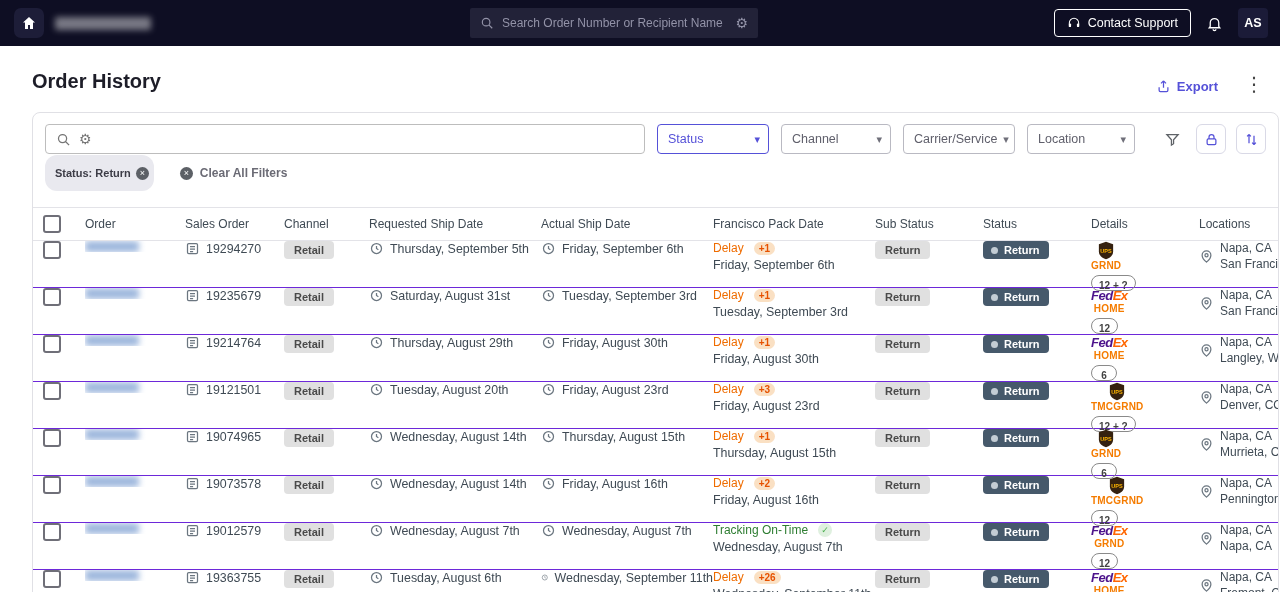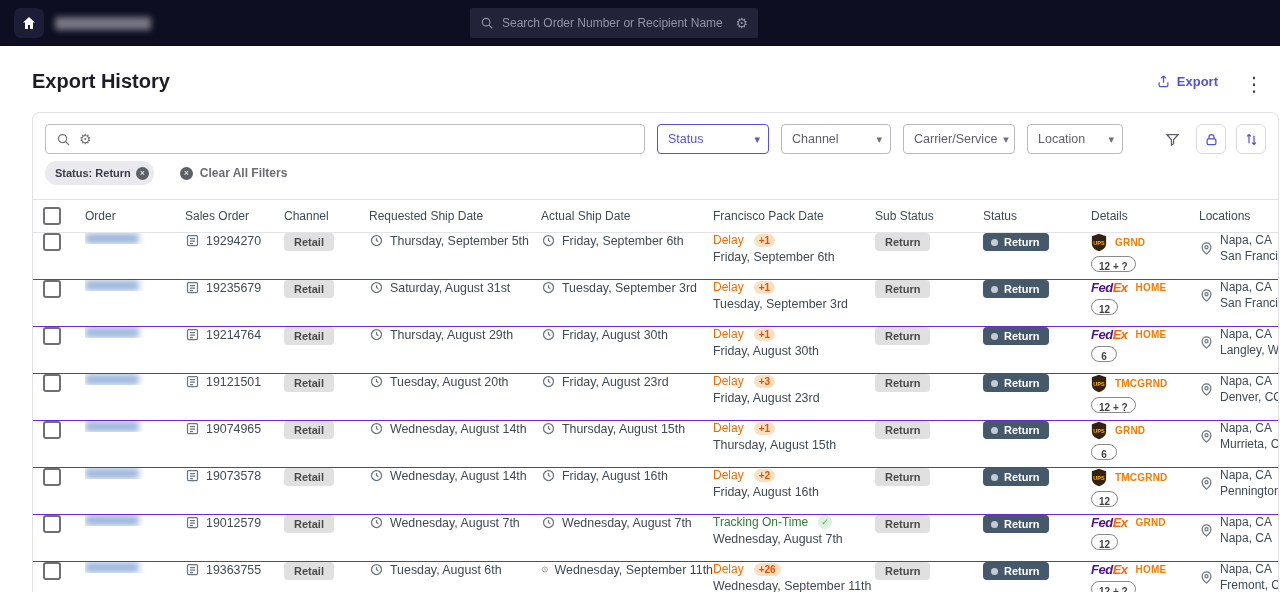--- a/index.html
+++ b/index.html
@@ -13,51 +13,51 @@
   .global-search { position: absolute; left: 470px; top: 8px; width: 288px; height: 30px; background: #222238; border-radius: 2px; display: flex; align-items: center; padding: 0 10px; gap: 8px; }
   .global-search input { flex: 1; background: transparent; border: 0; outline: 0; color: #cfcfdd; font-size: 12px; font-family: inherit; }
   .global-search input::placeholder { color: #9393a8; }
   .gear-glyph { color: #9393a8; font-size: 14px; line-height: 1; cursor: pointer; }
   .topbar-right { position: absolute; right: 12px; top: 8px; display: flex; align-items: center; gap: 15px; height: 30px; }
   .contact-btn { height: 28px; border: 1px solid #ffffff; border-radius: 4px; background: transparent; color: #fff; font-size: 12.5px; display: flex; align-items: center; gap: 7px; padding: 0 12px; cursor: pointer; font-family: inherit; }
   .avatar { width: 30px; height: 30px; border-radius: 4px; background: #1b1b38; color: #fff; font-size: 12.5px; font-weight: bold; display: flex; align-items: center; justify-content: center; cursor: pointer; }
 
   
   .page-title { position: absolute; left: 32px; top: 70px; font-size: 20px; font-weight: bold; color: #1d1d28; }
-  .page-actions { position: absolute; right: 16px; top: 74px; display: flex; align-items: flex-start; gap: 26px; }
+  .page-actions { position: absolute; right: 16px; top: 74px; display: flex; align-items: flex-end; gap: 26px; }
   .export-link { display: flex; align-items: center; gap: 6px; color: #5551d8; font-size: 13px; font-weight: 600; cursor: pointer; }
   .kebab { font-size: 20px; color: #444; cursor: pointer; line-height: 1; }
 
   
   .card { position: absolute; left: 32px; top: 112px; width: 1247px; height: 520px; border: 1px solid #e0e0e5; border-radius: 8px; background: #fff; overflow: hidden; }
 
   .filter-row { display: flex; align-items: center; padding: 11px 12px 0 12px; gap: 12px; }
   .search-filter { width: 600px; height: 30px; border: 1px solid #bdbdbd; border-radius: 4px; display: flex; align-items: center; padding: 0 10px; gap: 8px; }
   .search-filter input { flex: 1; border: 0; outline: 0; font-size: 12.5px; color: #333; font-family: inherit; }
   .search-filter input::placeholder { color: #8a8a8a; }
   .search-filter .gear-glyph { color: #757575; }
   .dd { height: 30px; border: 1px solid #b9b9c2; border-radius: 4px; display: flex; align-items: center; justify-content: space-between; padding: 0 8px 0 10px; cursor: pointer; background: #fff; }
   .dd span.lbl { font-size: 12.5px; color: #5f5f6b; }
   .dd span.caret { font-size: 11px; color: #6f6f7a; margin-left: 6px; }
   .dd.active { border: 1.5px solid #5551d8; }
   .dd.active span.lbl, .dd.active span.caret { color: #5551d8; }
-  .dd-status { width: 112px; } .dd-channel { width: 110px; } .dd-carrier { width: 112px; } .dd-location { width: 96px; }
+  .dd-status { width: 112px; } .dd-channel { width: 110px; } .dd-carrier { width: 112px; } .dd-location { width: 108px; }
   .icon-btn-group { margin-left: auto; display: flex; align-items: center; gap: 10px; }
   .funnel-btn { width: 28px; height: 28px; display: flex; align-items: center; justify-content: center; cursor: pointer; }
   .sq-btn { width: 30px; height: 30px; border: 1px solid #d9d9e6; border-radius: 6px; background: #fff; display: flex; align-items: center; justify-content: center; cursor: pointer; }
 
   .chips-row { display: flex; align-items: center; gap: 26px; padding: 9px 12px 0 12px; height: 29px; }
-  .chip { background: #e9e9ef; border-radius: 12px; height: 24px; display: flex; align-items: center; gap: 5px; padding: 0 5px 0 10px; cursor: pointer; }
+  .chip { background: #e9e9ef; border-radius: 12px; height: 36px; display: flex; align-items: center; gap: 5px; padding: 0 5px 0 10px; cursor: pointer; }
   .chip .txt { font-size: 11px; font-weight: 600; color: #3c3c46; }
   .x-circle { width: 13px; height: 13px; border-radius: 50%; background: #5c6066; color: #fff; font-size: 9px; display: flex; align-items: center; justify-content: center; line-height: 1; }
   .clear-all { display: flex; align-items: center; gap: 7px; cursor: pointer; }
   .clear-all .txt { font-size: 12px; font-weight: 600; color: #6b6b75; }
 
   
-  .thead { display: flex; align-items: center; height: 34px; margin-top: 16px; border-top: 1px solid #e3e3e8; border-bottom: 1px solid #e3e3e8; }
+  .thead { display: flex; align-items: center; height: 34px; margin-top: 24px; border-top: 1px solid #e3e3e8; border-bottom: 1px solid #e3e3e8; }
   .thead .cell { font-size: 12px; font-weight: 500; color: #3f4a54; }
   .trow { display: flex; align-items: flex-start; height: 47px; border-bottom: 1px solid #6d28d9; background: #fff; }
   .cell { flex-shrink: 0; display: flex; align-items: center; overflow: hidden; white-space: nowrap; }
   .c-check { width: 52px; padding-left: 10px; }
   .c-order { width: 100px; }
   .c-sales { width: 99px; gap: 6px; }
   .c-channel { width: 85px; }
   .c-req { width: 172px; gap: 6px; }
   .c-act { width: 172px; gap: 6px; }
   .c-pack { width: 162px; flex-direction: column; align-items: flex-start; justify-content: center; gap: 3px; }
@@ -72,21 +72,21 @@
   .chip-gray { background: #e0e0e0; color: #4a4a4a; font-size: 11px; font-weight: 600; border-radius: 4px; padding: 3px 10px; }
   .pack-top { display: flex; align-items: center; gap: 10px; }
   .pack-label { font-size: 12px; font-weight: 500; color: #ef6c00; }
   .pack-label.ontime { color: #2e7d32; }
   .pack-badge { background: #fae0c3; color: #e65100; font-size: 10px; font-weight: bold; border-radius: 8px; padding: 1px 5px; }
   .pack-check { width: 14px; height: 14px; border-radius: 50%; background: #dff0df; color: #4caf50; font-size: 9px; display: flex; align-items: center; justify-content: center; }
   .pack-date { font-size: 12.4px; color: #3f4a54; }
   .status-pill { background: #46596b; border-radius: 4px; display: flex; align-items: center; gap: 6px; padding: 3px 10px 3px 8px; }
   .status-pill .dot { width: 7px; height: 7px; border-radius: 50%; background: #c3ccd4; }
   .status-pill .txt { color: #fff; font-size: 11px; font-weight: 600; }
-  .carrier-line { display: flex; align-items: center; gap: 8px; }
+  .carrier-line { display: flex; align-items: center; gap: 0; flex-direction: column; }
   .fedex-logo { font-size: 13px; font-weight: bold; font-style: italic; letter-spacing: -0.5px; }
   .fedex-logo .fed { color: #4d148c; } .fedex-logo .ex { color: #ff6600; }
   .service-txt { font-size: 10px; font-weight: 800; color: #f57c00; letter-spacing: .2px; }
   .weight-pill { display: inline-flex; align-items: center; gap: 4px; border: 1px solid #8a8a8a; border-radius: 9px; height: 16px; padding: 0 7px; flex-direction: column; }
   .weight-pill .txt { font-size: 10px; font-weight: 600; color: #424242; }
   .loc-text div { font-size: 12px; color: #3f4a54; line-height: 1.3; }
 </style>
 </head>
 <body>
 
@@ -100,23 +100,40 @@
 
   <div class="global-search">
     <svg width="14" height="14" viewBox="0 0 24 24" fill="none" stroke="#9393a8" stroke-width="2">
         <circle cx="10.5" cy="10.5" r="6.5"></circle>
         <path d="M15.5 15.5L21 21"></path>
       </svg>
     <input type="text" placeholder="Search Order Number or Recipient Name" style="">
     <span class="gear-glyph">⚙</span>
   </div>
 
+  <div class="topbar-right">
+    <button class="contact-btn">
+      <svg width="14" height="14" viewBox="0 0 24 24" fill="none" stroke="#ffffff" stroke-width="1.8">
+          <path d="M4 14v-2a8 8 0 0 1 16 0v2"></path>
+          <rect x="3" y="13" width="4" height="6" rx="1.5" fill="#ffffff" stroke="none"></rect>
+          <rect x="17" y="13" width="4" height="6" rx="1.5" fill="#ffffff" stroke="none"></rect>
+        </svg>
+      <span>Contact Support</span>
+    </button>
+    <svg width="17" height="17" viewBox="0 0 24 24" fill="none" stroke="#ffffff" stroke-width="1.8">
+        <path d="M18 16v-5a6 6 0 1 0-12 0v5l-1.5 2h15z"></path>
+        <path d="M10 20a2 2 0 0 0 4 0"></path>
+      </svg>
+    <div class="avatar">
+        <span>AS</span>
+      </div>
+  </div>
 </div>
 
-<h1 class="page-title">Export History</h1>
+<h1 class="page-title">Order History</h1>
 <div class="page-actions">
   <div class="export-link">
     <svg width="15" height="15" viewBox="0 0 24 24" fill="none" stroke="#5551d8" stroke-width="2">
         <path d="M12 14V3m0 0L8 7m4-4l4 4"></path>
         <path d="M5 13v5a2 2 0 0 0 2 2h10a2 2 0 0 0 2-2v-5"></path>
       </svg>
     <span>Export</span>
   </div>
   <span class="kebab">⋮</span>
 </div>

